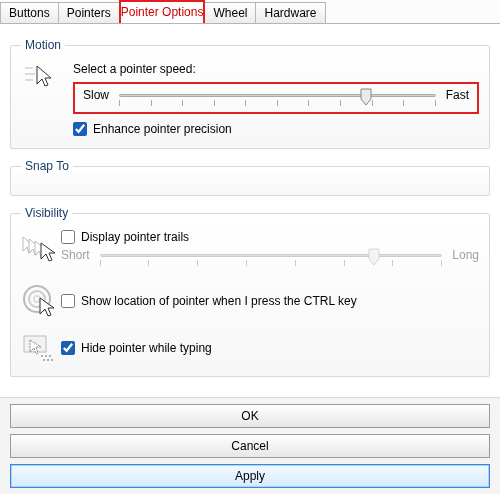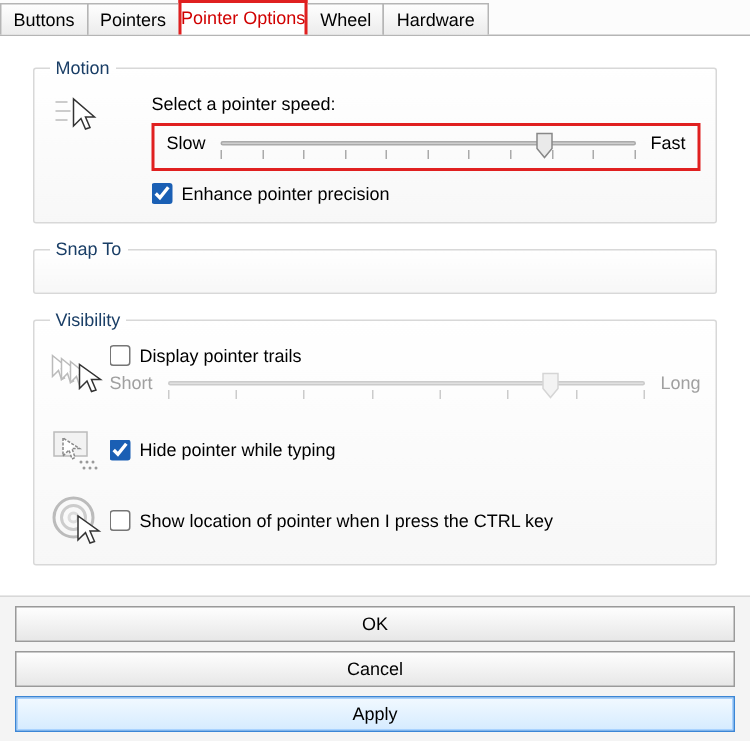--- a/index.html
+++ b/index.html
@@ -32,34 +32,34 @@
   }
   .tab.active {
     background: #fff;
     border: 2px solid #e02020;
     border-bottom: none;
     padding: 3px 0 4px;
     z-index: 2;
     color: #d00000;
     font-weight: 500;
   }
-  .content { padding: 6px 22px 8px; }
+  .content { padding: 6px 10px 8px; }
   fieldset {
     border: 1px solid #d8d8d8;
     border-radius: 2px;
     margin: 8px 0 10px;
     padding: 10px 10px 12px;
     background: linear-gradient(#ffffff, #f7f7f7);
   }
   legend {
     font-size: 12px;
     color: #1a3e66;
     padding: 0 4px;
   }
-  .row { display: flex; align-items: flex-start; gap: 28px; }
+  .row { display: flex; align-items: flex-start; gap: 12px; }
   .icon-col { width: 40px; flex: 0 0 40px; display:flex; align-items:center; justify-content:center; }
   .body-col { flex: 1; }
   .slider-label { margin-bottom: 6px; }
   .slider-row {
     display: flex;
     gap: 10px;
   }
   .slider-track {
     position: relative;
     flex: 1;
@@ -244,20 +244,37 @@
                 <span></span>
                 <span></span>
               </div>
             <div class="slider-thumb" id="trails-thumb" style="left: 80%;">
               <svg width="12" height="18" viewBox="0 0 12 18">
                   <path d="M1 1 H11 V11 L6 17 L1 11 Z" fill="#eeeeee" stroke="#bbb"></path>
                 </svg>
             </div>
           </div>
           <span>Long</span>
+        </div>
+      </div>
+    </div>
+
+    <div class="vis-block">
+      <div class="icon-col">
+        <svg width="38" height="34" viewBox="0 0 38 34">
+          <circle cx="15" cy="15" r="13" fill="none" stroke="#bbb" stroke-width="2"></circle>
+          <circle cx="15" cy="15" r="8" fill="none" stroke="#ccc" stroke-width="2"></circle>
+          <circle cx="15" cy="15" r="3" fill="none" stroke="#ddd" stroke-width="2"></circle>
+          <path d="M18 14 L18 30 L23 25 L26 32 L29 31 L26 24 L32 24 Z" fill="#fff" stroke="#333" stroke-width="1"></path>
+        </svg>
+      </div>
+      <div class="body-col">
+        <div class="check-row nomt">
+          <input type="checkbox" id="show" style="">
+          <label for="show">Show location of pointer when I press the CTRL key</label>
         </div>
       </div>
     </div>
 
     <div class="vis-block">
       <div class="icon-col">
         <svg width="38" height="32" viewBox="0 0 38 32">
           <rect x="2" y="4" width="22" height="16" fill="#f2f2f2" stroke="#bbb"></rect>
           <g fill="#999">
               <circle cx="20" cy="24" r="1"></circle>
@@ -271,37 +288,20 @@
         </svg>
       </div>
       <div class="body-col">
         <div class="check-row nomt">
           <input type="checkbox" id="hide" checked="" style="">
           <label for="hide">Hide pointer while typing</label>
         </div>
       </div>
     </div>
 
-    <div class="vis-block">
-      <div class="icon-col">
-        <svg width="38" height="34" viewBox="0 0 38 34">
-          <circle cx="15" cy="15" r="13" fill="none" stroke="#bbb" stroke-width="2"></circle>
-          <circle cx="15" cy="15" r="8" fill="none" stroke="#ccc" stroke-width="2"></circle>
-          <circle cx="15" cy="15" r="3" fill="none" stroke="#ddd" stroke-width="2"></circle>
-          <path d="M18 14 L18 30 L23 25 L26 32 L29 31 L26 24 L32 24 Z" fill="#fff" stroke="#333" stroke-width="1"></path>
-        </svg>
-      </div>
-      <div class="body-col">
-        <div class="check-row nomt">
-          <input type="checkbox" id="show" style="">
-          <label for="show">Show location of pointer when I press the CTRL key</label>
-        </div>
-      </div>
-    </div>
-
   </fieldset>
 </div>
 
 <div class="btnbar">
   <button class="btn">OK</button>
   <button class="btn">Cancel</button>
   <button class="btn primary">Apply</button>
 </div>
 
 </body></html>

